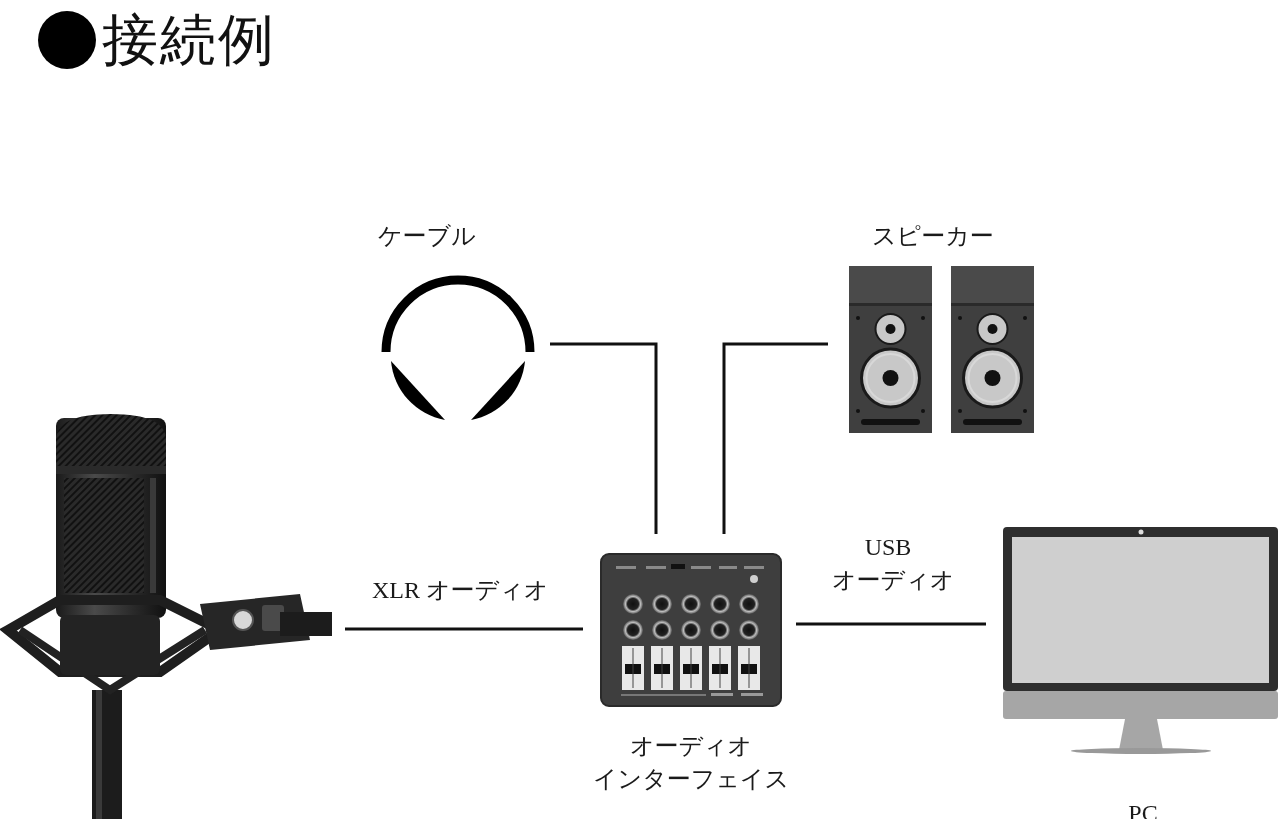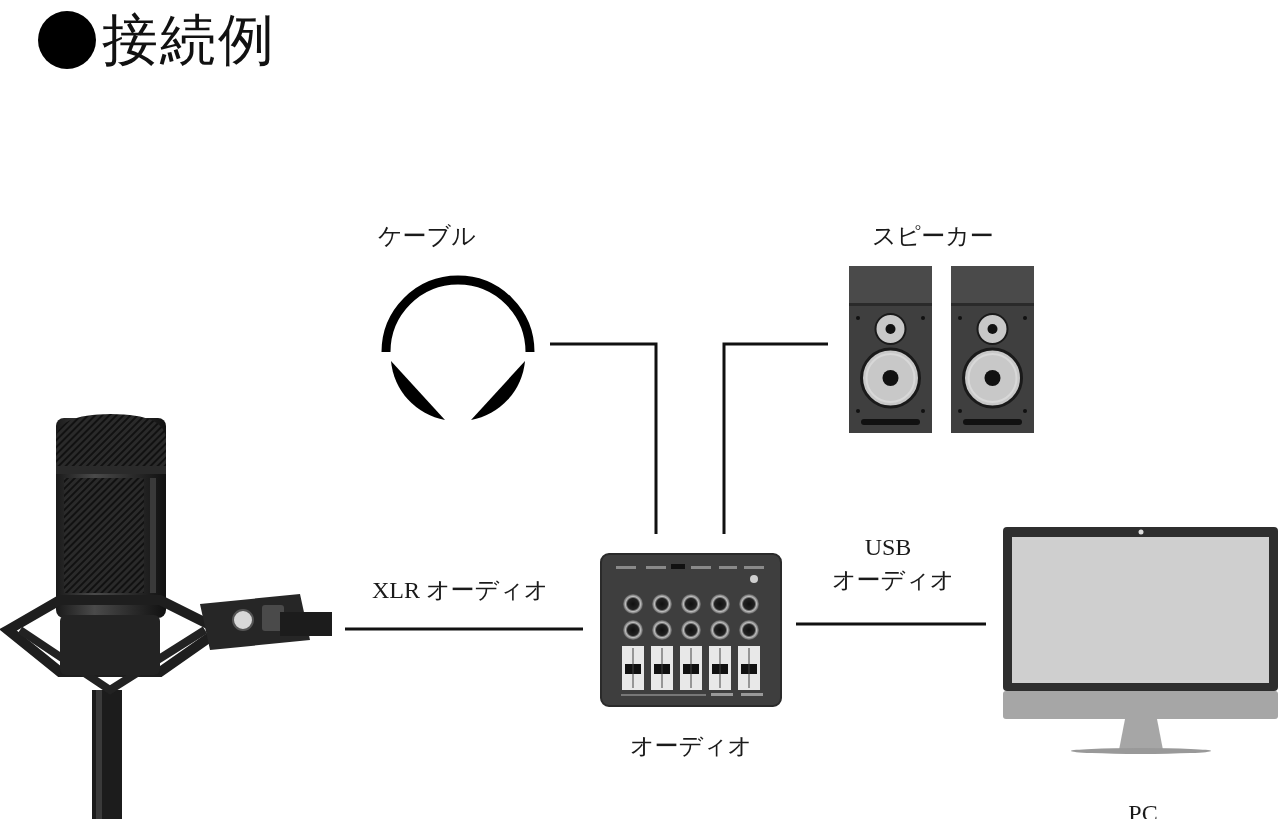--- a/index.html
+++ b/index.html
@@ -22,20 +22,21 @@
 
 <div class="abs label" style="left:378px; top:220px;">ケーブル</div>
 <div class="abs label" style="left:872px; top:220px;text-align:center;">スピーカー</div>
 <div class="abs label" style="left:372px; top:574px;">XLR オーディオ</div>
 <div class="abs label" style="left:832px; top:531px; width:112px;">
   <div>USB</div>
   <div>オーディオ</div>
 </div>
 <div class="abs label" style="left:580px; top:730px; width:222px;">
   <div>オーディオ</div>
+  <div>インターフェイス</div>
 </div>
 <div class="abs label" style="left:1115px; top:797px; width:56px;">PC</div>
 
 <svg class="layer" width="1280" height="819" viewBox="0 0 1280 819">
   <defs>
     <pattern id="mesh" width="5" height="5" patternUnits="userSpaceOnUse" patternTransform="rotate(45)">
       <rect width="5" height="5" fill="#2a2a2a"></rect>
       <rect width="2" height="5" fill="#111"></rect>
     </pattern>
     <linearGradient id="micBody" x1="0" x2="1" y1="0" y2="0">

